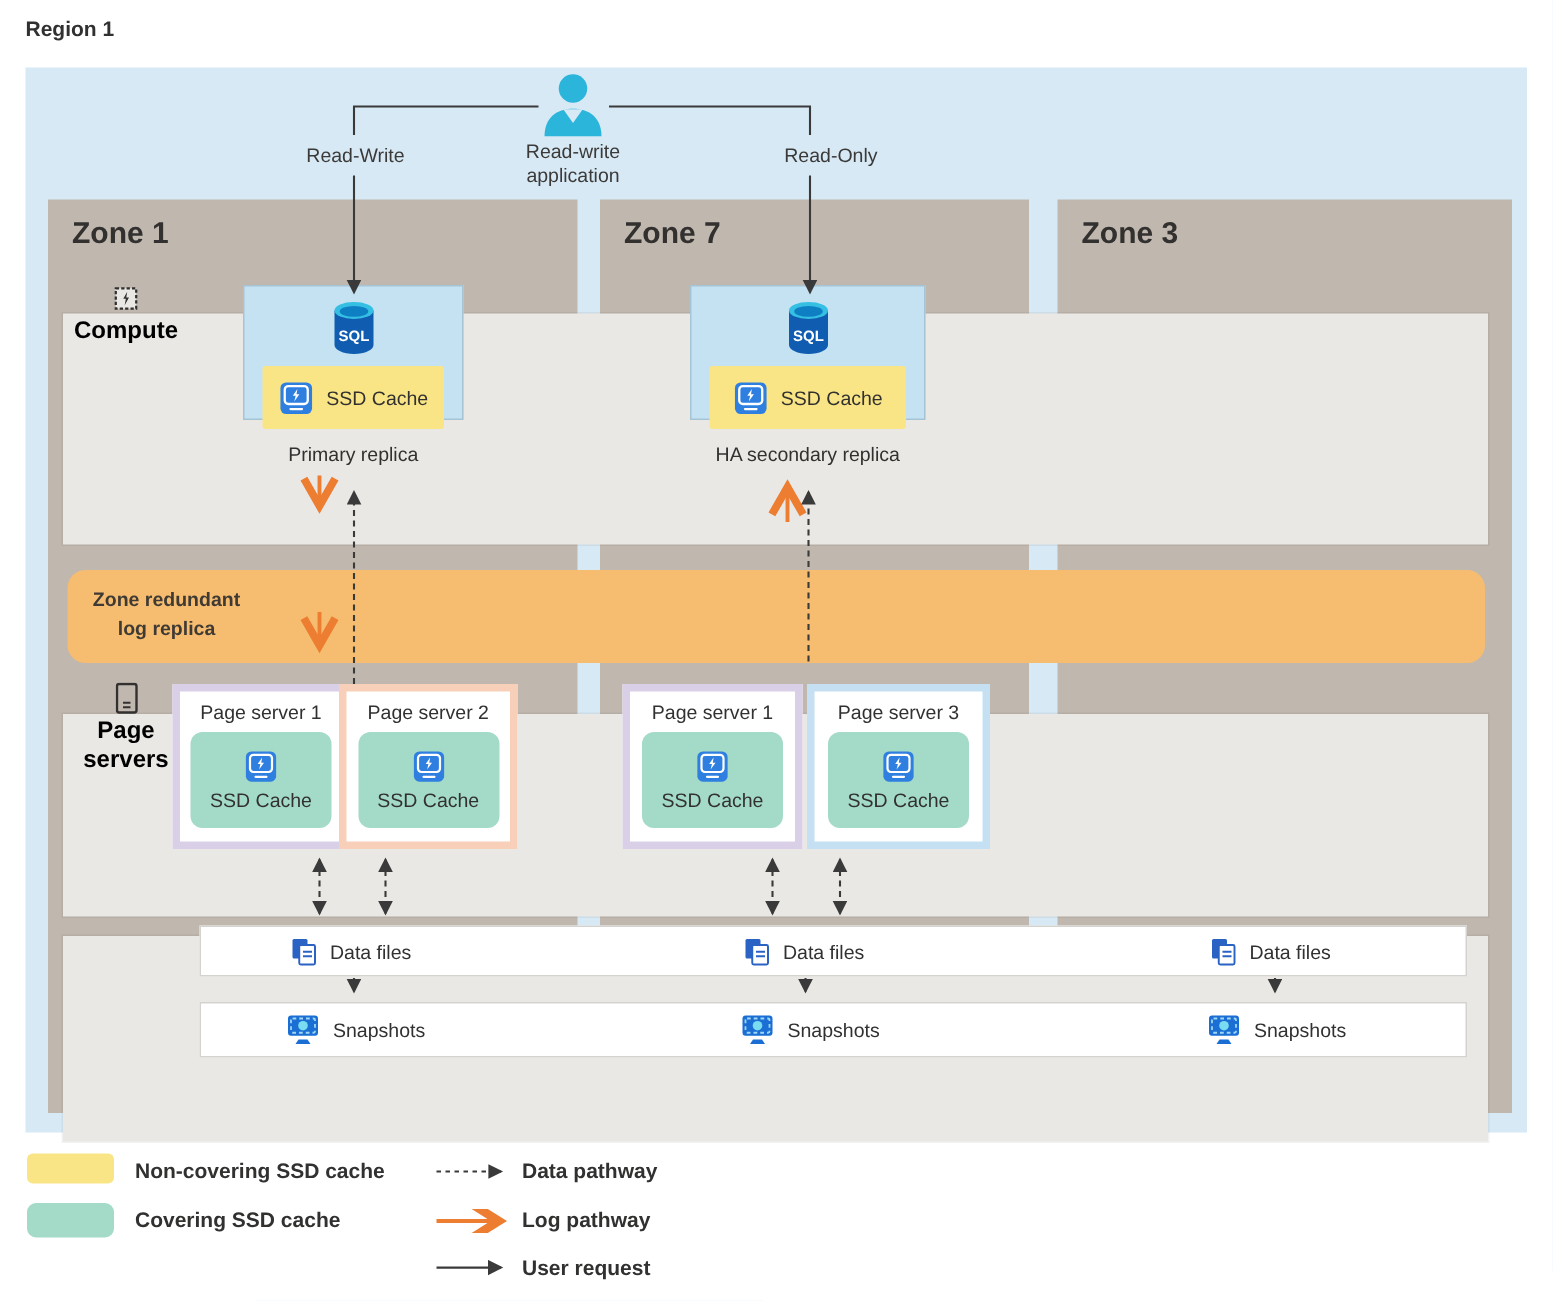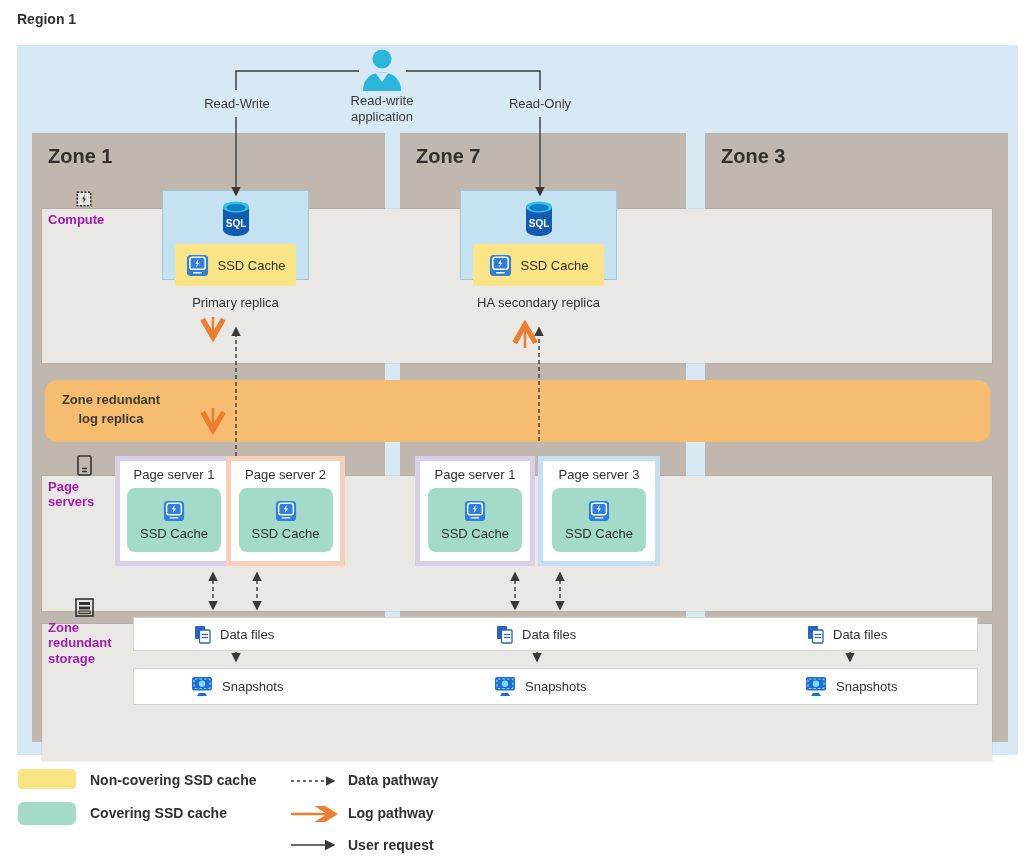--- a/index.html
+++ b/index.html
@@ -14,21 +14,21 @@
   .zone { top:133px; height:609px; background:#c0b7ae; }
   .zone-label { position:absolute; left:16px; top:12px; font-size:20px; font-weight:bold; color:#323130; }
 
   .band { left:42px; width:950px; background:#eae8e4; box-shadow:0 0 0 1px rgba(0,0,0,0.05);margin-top:34px; }
   .band-compute { top:175px; height:154px; }
   .band-ps      { top:442px; height:135px; }
   .band-storage { top:590px; height:137px; }
   .band-log { left:45px; top:346px; width:945px; height:62px; background:#f6bd70; border-radius:12px; box-shadow:none; }
   .log-label { position:absolute; left:1px; top:11px; width:130px; text-align:center; font-size:13px; font-weight:bold; line-height:1.45; color:#3f3a34; }
 
-  .rowlab { text-align:left; font-size:13px; font-weight:bold; line-height:1.18; color:#a21caf; }
+  .rowlab { text-align:center; font-size:16px; font-weight:bold; line-height:1.18; color:#000000; }
 
   .replica { top:190px; height:90px; background:#c5e2f2; border:1px solid #a5c4d6; text-align:center; }
   .replica .name { font-size:13px; margin-top:9px; }
   .cache-yellow { margin:6px auto 0; height:42px; background:#f9e585; border-radius:2px;
                   display:flex; align-items:center; justify-content:center; gap:9px; font-size:13px; }
 
   .psbox { top:456px; height:110px; background:#ffffff; text-align:center; }
   .psbox .pstitle { font-size:13px; margin-top:6px; }
   .cache-teal { margin:6px auto 0; width:94px; height:64px; background:#a3dbc8; border-radius:8px;
                 display:flex; flex-direction:column; align-items:center; justify-content:center; gap:4px; font-size:13px; }
@@ -88,33 +88,20 @@
       <rect x="1" y="1" width="13" height="19" rx="1.5" fill="none" stroke="#323130" stroke-width="1.6"></rect>
       <line x1="5" y1="13.5" x2="10" y2="13.5" stroke="#323130" stroke-width="1.4"></line>
       <line x1="5" y1="16.5" x2="10" y2="16.5" stroke="#323130" stroke-width="1.4"></line>
     </svg>
     <div class="rowlab" style="margin-top:3px;">
       <div>Page</div>
       <div>servers</div>
     </div>
   </div>
 
-  <div class="abs" style="left:48px;top:598px;width:72px;text-align:center;">
-    <svg width="19" height="19" viewBox="0 0 19 19" style="margin:0 auto;">
-      <rect x="1" y="1" width="17" height="17" fill="none" stroke="#323130" stroke-width="1.6"></rect>
-      <rect x="4" y="4" width="11" height="3" fill="#323130"></rect>
-      <rect x="4" y="8.5" width="11" height="3" fill="#323130"></rect>
-      <rect x="4" y="13" width="11" height="2.5" fill="none" stroke="#323130" stroke-width="1.1"></rect>
-    </svg>
-    <div class="rowlab" style="margin-top:3px;">
-      <div>Zone</div>
-      <div>redundant</div>
-      <div>storage</div>
-    </div>
-  </div>
 
   <div class="abs replica" style="left:162px;width:147px;">
     <svg width="34" height="38" viewBox="0 0 34 38" style="margin:9px auto 0;">
       <path d="M4 7 L4 30 C4 33.3 9.8 36 17 36 C24.2 36 30 33.3 30 30 L30 7 Z" fill="#0f5cb0"></path>
       <ellipse cx="17" cy="7" rx="13" ry="5.6" fill="#35bfe3"></ellipse>
       <ellipse cx="17" cy="7.6" rx="9.5" ry="3.6" fill="#0f7fc4"></ellipse>
       <text x="17" y="27" text-anchor="middle" font-size="10" font-weight="bold" fill="#ffffff" font-family="Liberation Sans, sans-serif">SQL</text>
     </svg>
     <div class="cache-yellow" style="width:121px;">
       <svg width="23" height="23" viewBox="0 0 24 24">
@@ -264,21 +251,21 @@
       <circle cx="23" cy="10" r="9.5" fill="#2bb5da"></circle>
       <path d="M4 42 C4 29.5 12 23.5 23 23.5 C34 23.5 42 29.5 42 42 Z" fill="#2bb5da"></path>
       <path d="M16.5 23.8 L29.5 23.8 L23 33 Z" fill="#d7e9f5"></path>
     </svg>
   </div>
   <div class="abs applabel">
     <div>Read-write</div>
     <div>application</div>
   </div>
   <div class="abs toplabel" style="left:192px;top:96px;width:90px;">Read-Write</div>
-  <div class="abs toplabel" style="left:495px;top:96px;width:90px;">Read-Only</div>
+  <div class="abs toplabel" style="left:495px;top:96px;width:90px;text-align:right;">Read-Only</div>
 
   <svg class="abs overlay" width="1001" height="710" viewBox="0 0 1001 710">
     <defs>
       <marker id="tri" markerWidth="8" markerHeight="8" refX="6" refY="3.5" orient="auto-start-reverse">
         <path d="M0,0 L7,3.5 L0,7 Z" fill="#3a3a3a"></path>
       </marker>
       <marker id="chev" markerWidth="11" markerHeight="12" refX="7.5" refY="5" orient="auto">
         <path d="M1,1 L8,5 L1,9" fill="none" stroke="#ed7d31" stroke-width="2"></path>
       </marker>
     </defs>

